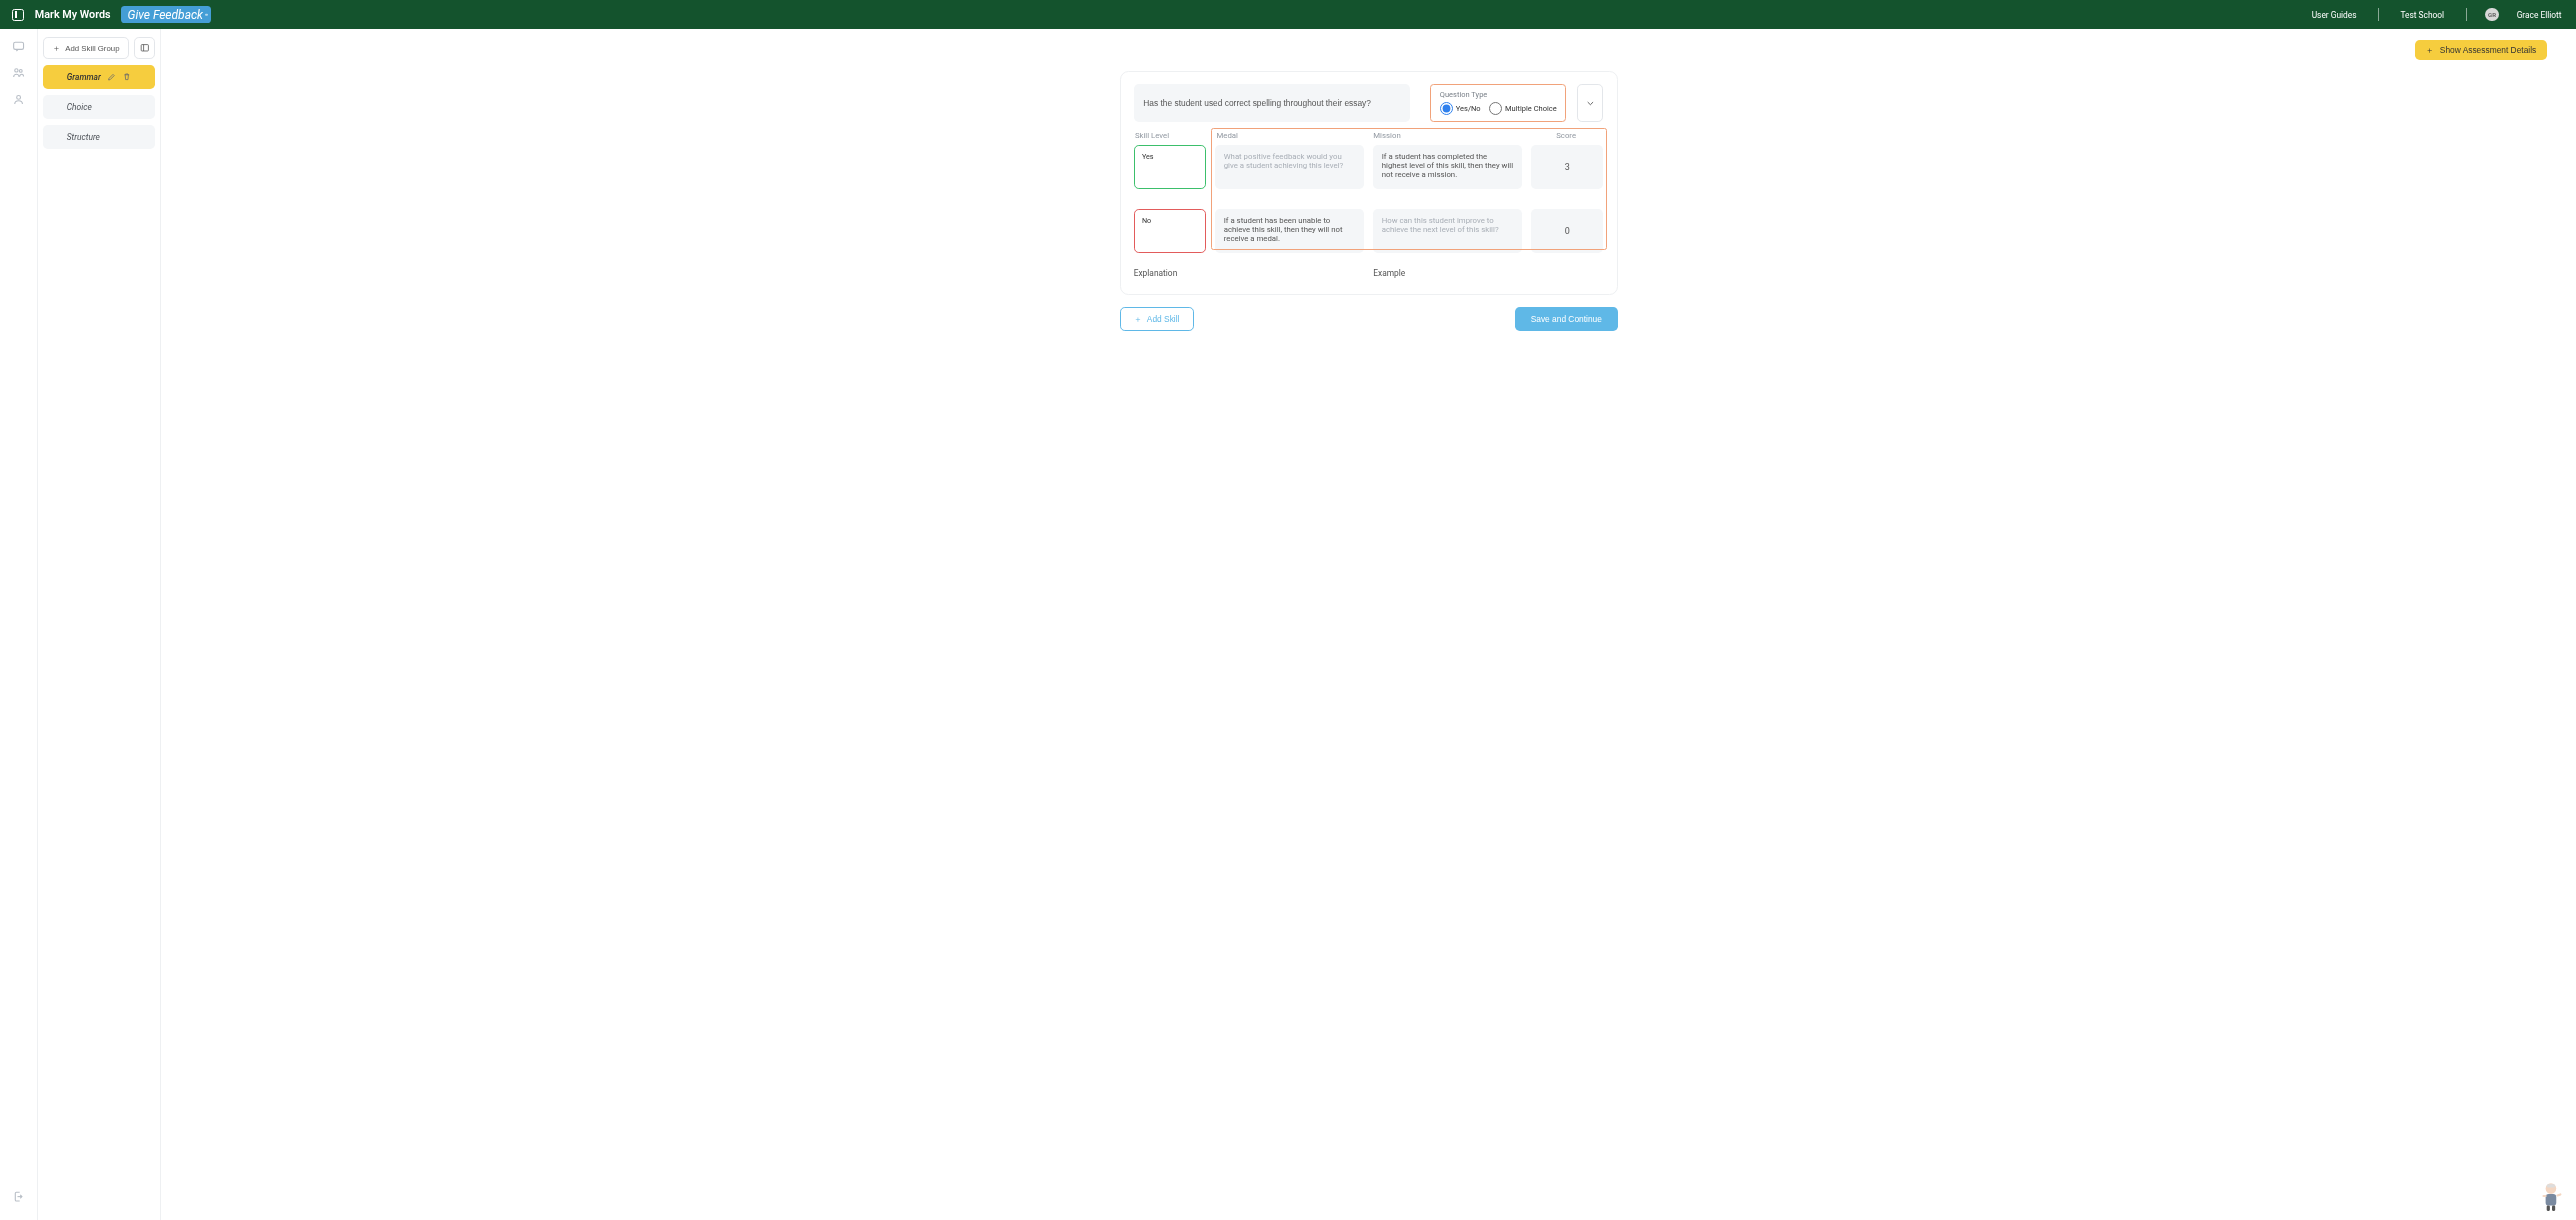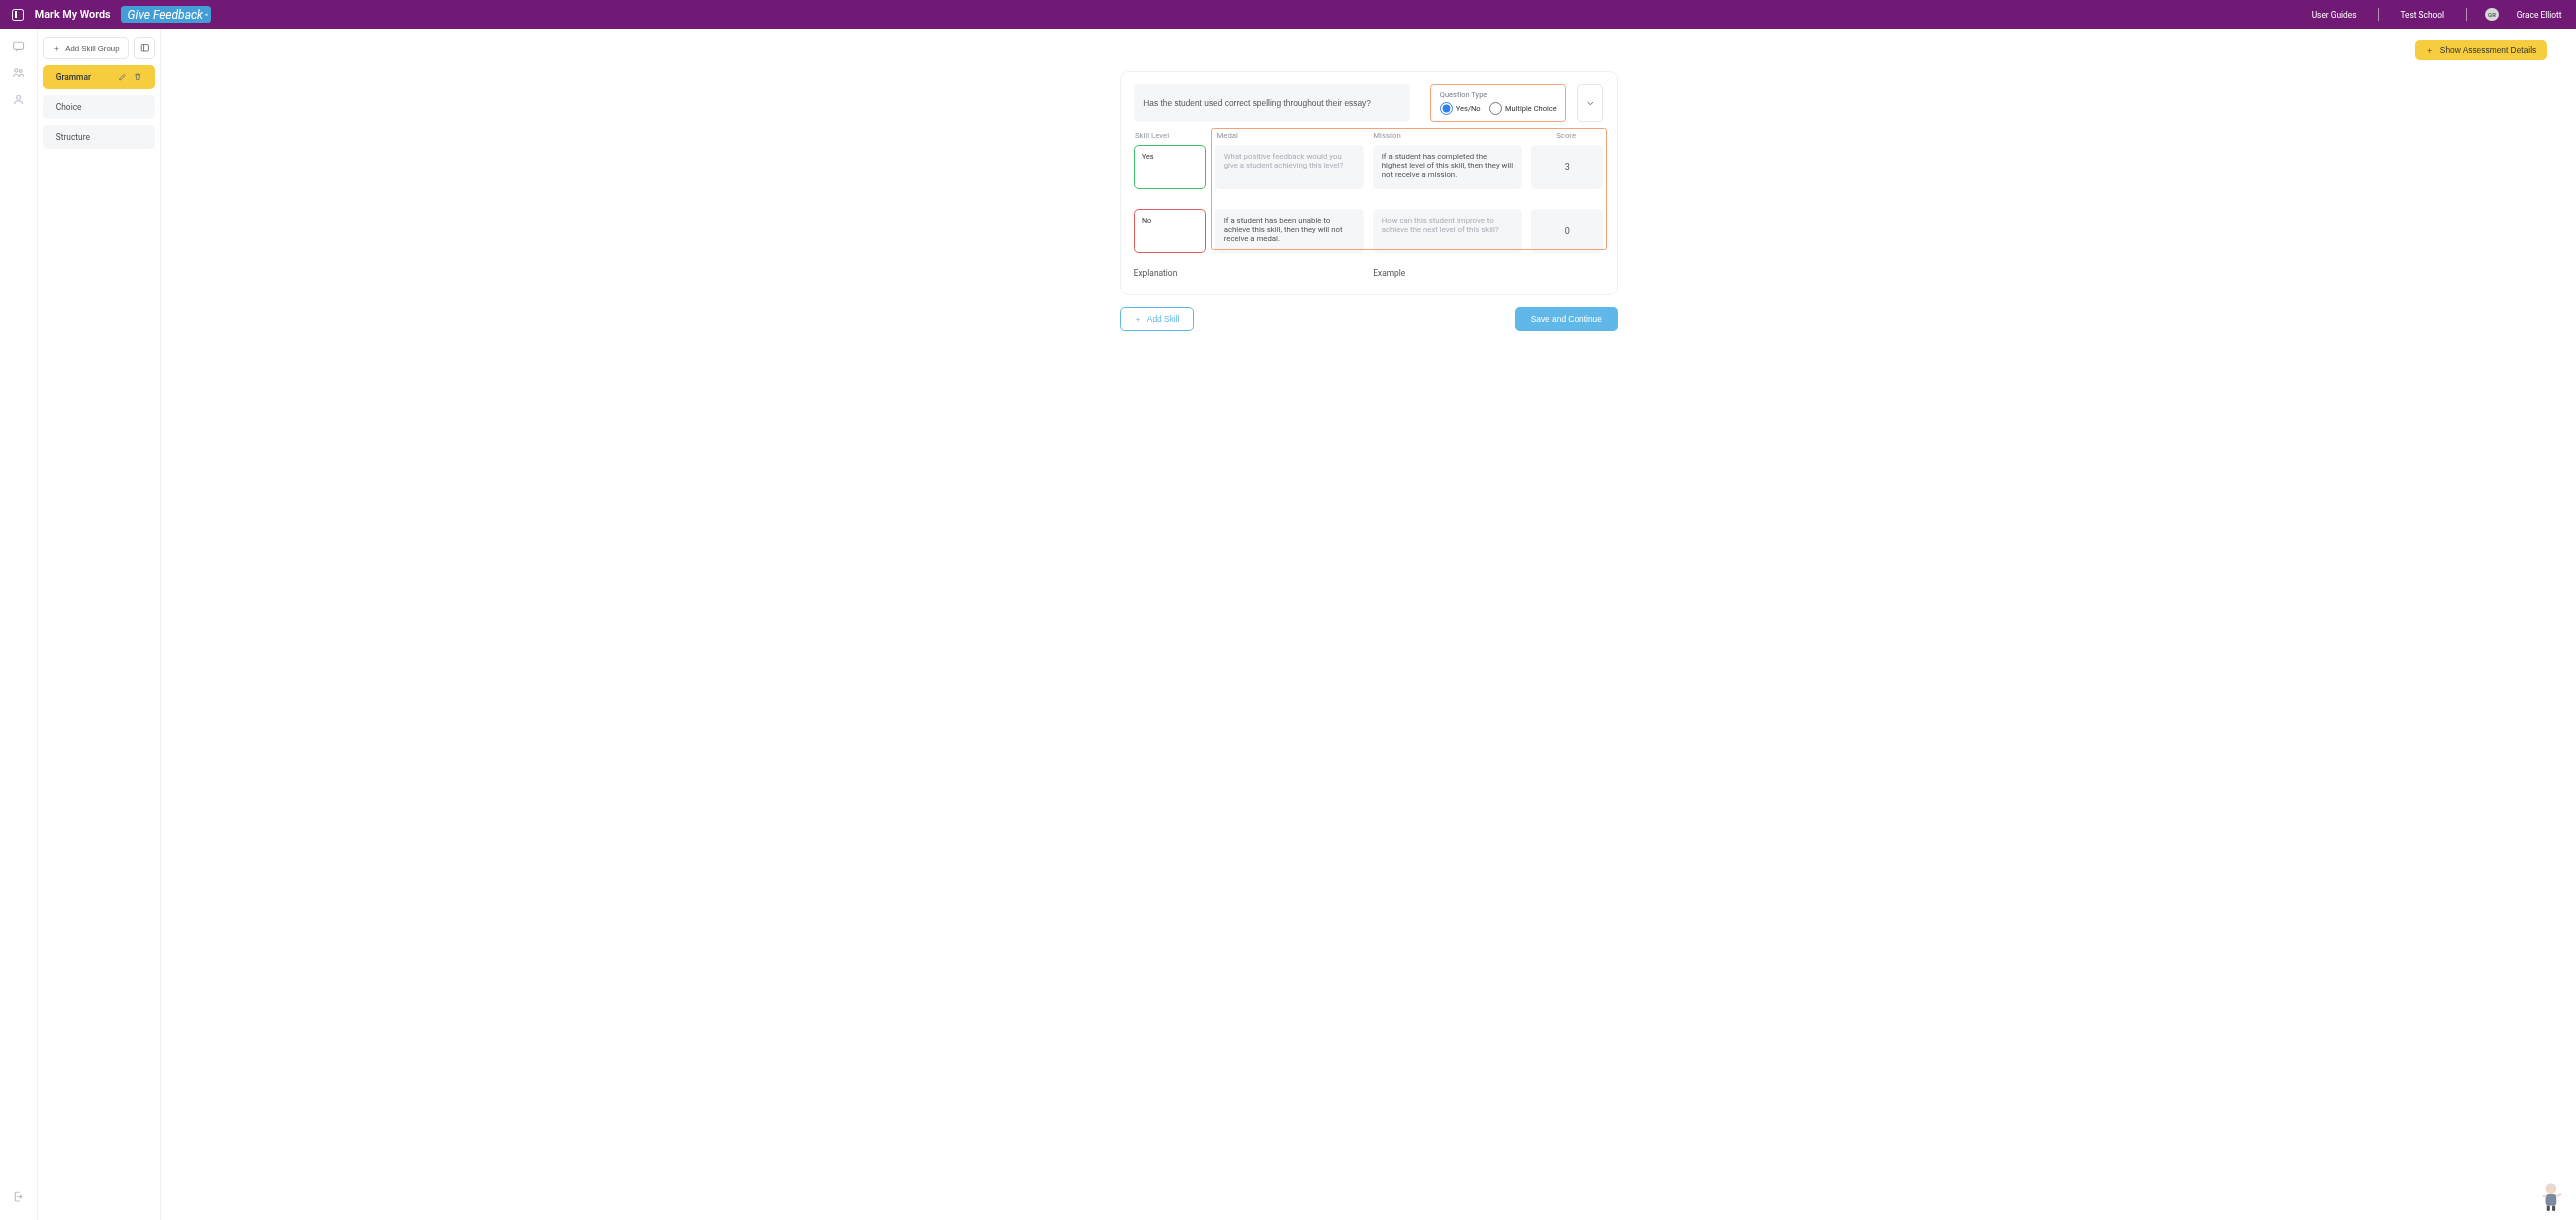--- a/index.html
+++ b/index.html
@@ -1,20 +1,20 @@
 <!DOCTYPE html>
 <html style="font-size:9.6px"><head>
 <meta charset="utf-8">
 <style>
   * { box-sizing: border-box; margin: 0; padding: 0; }
   html, body { height: 100%; font-family: -apple-system, BlinkMacSystemFont, "Segoe UI", Roboto, sans-serif; background: #fff; color: #333; }
   body { display: flex; flex-direction: column; overflow: hidden; }
 
   
-  .topbar { background: #701a75; color: #fff; height: 29px; display: flex; align-items: center; padding: 0 12px; gap: 10.8px; text-align: center; }
+  .topbar { background: #14532d; color: #fff; height: 29px; display: flex; align-items: center; padding: 0 12px; gap: 10.8px; text-align: center; }
   .topbar .brand { font-weight: 600; font-size: 10.8px; }
   .topbar .feedback-pill { background: #449ed6; border-radius: 3.6px; font-size: 12px; padding: 1.8px 8.4px 1.8px 6px; position: relative; cursor: pointer; font-style: italic; }
   .topbar .feedback-pill::after { content:""; position:absolute; right:3.6px; top:50%; transform:translateY(-50%); width:2.4px; height:2.4px; border-radius:50%; background:#fff; opacity:.6; }
   .topbar .spacer { flex: 1; }
   .topbar .link { font-size: 8.4px; cursor: pointer; padding: 0 2.4px; }
   .topbar .divider { width:0.6px; height:13.2px; background:rgba(255,255,255,.5); margin:0 8.4px; }
   .topbar .avatar { width:13.2px; height:13.2px; border-radius:50%; background:#d8d8d8; color:#555; font-size:6px; font-weight:600; display:flex; align-items:center; justify-content:center; margin-right:4.8px; }
   .sidebar-toggle-icon { width:12px; height:12px; border:1.2px solid #fff; border-radius:2.4px; position:relative; cursor:pointer; }
   .sidebar-toggle-icon::before { content:""; position:absolute; left:2.4px; top:1.2px; bottom:1.2px; width:1.2px; background:#fff; }
 
@@ -23,21 +23,21 @@
   .rail { width:38px; border-right:0.6px solid #eef0f2; display:flex; flex-direction:column; align-items:center; padding-top:10.8px; gap:13.2px; }
   .rail .rail-icon { width:13.2px; height:13.2px; color:#b8bec6; cursor:pointer; display:flex; align-items:center; justify-content:center; }
   .rail .rail-bottom { margin-top:auto; margin-bottom:17px; }
 
   .panel { width:123px; border-right:0.6px solid #eef0f2; padding:8.4px 4.8px; display:flex; flex-direction:column; gap:6px; }
   .panel-top-row { display:flex; gap:4.8px; }
   .add-skill-group { flex:1; border:0.6px solid #e3e6ea; border-radius:4.8px; background:#fff; font-size:7.8px; color:#555; display:flex; align-items:center; justify-content:center; gap:4.8px; height:21.6px; cursor:pointer; }
   .collapse-panel { width:21.6px; height:21.6px; border:0.6px solid #e3e6ea; border-radius:4.8px; display:flex; align-items:center; justify-content:center; cursor:pointer; color:#555;}
   .plus { font-size:8.4px; line-height:1; }
 
-  .group-item { border-radius:4.8px; font-size:8.4px; padding:0 13px; height:24px; display:flex; align-items:center; cursor:pointer; color:#4a4f55; }
+  .group-item { border-radius:4.8px; font-size:8.4px; padding:0 24px; height:24px; display:flex; align-items:center; cursor:pointer; color:#4a4f55;font-style:italic; }
   .group-item.active { background:#f6cd3e; color:#333; font-weight:500; }
   .group-item.inactive { background:#f4f6f8; }
   .group-item .grow { flex:1; }
   .group-item .mini-icon { width:9.6px; height:9.6px; color:#6b6b6b; margin-left:4.8px; cursor:pointer; }
 
   .main { flex:1; overflow:auto; padding:10.8px 29px 24px 29px; position:relative; }
   .assess-row { display:flex; justify-content:flex-end; margin-bottom:10.8px; }
   .show-assess { background:#f6cd3e; border:none; border-radius:4.8px; height:20.4px; padding:0 10.8px; font-size:8.4px; font-weight:500; color:#333; display:flex; align-items:center; gap:6px; cursor:pointer; }
 
   .card { border:0.6px solid #eef0f2; border-radius:8.4px; padding:12px 13.2px 15.6px 13.2px; max-width:498px; margin:0 auto; }

